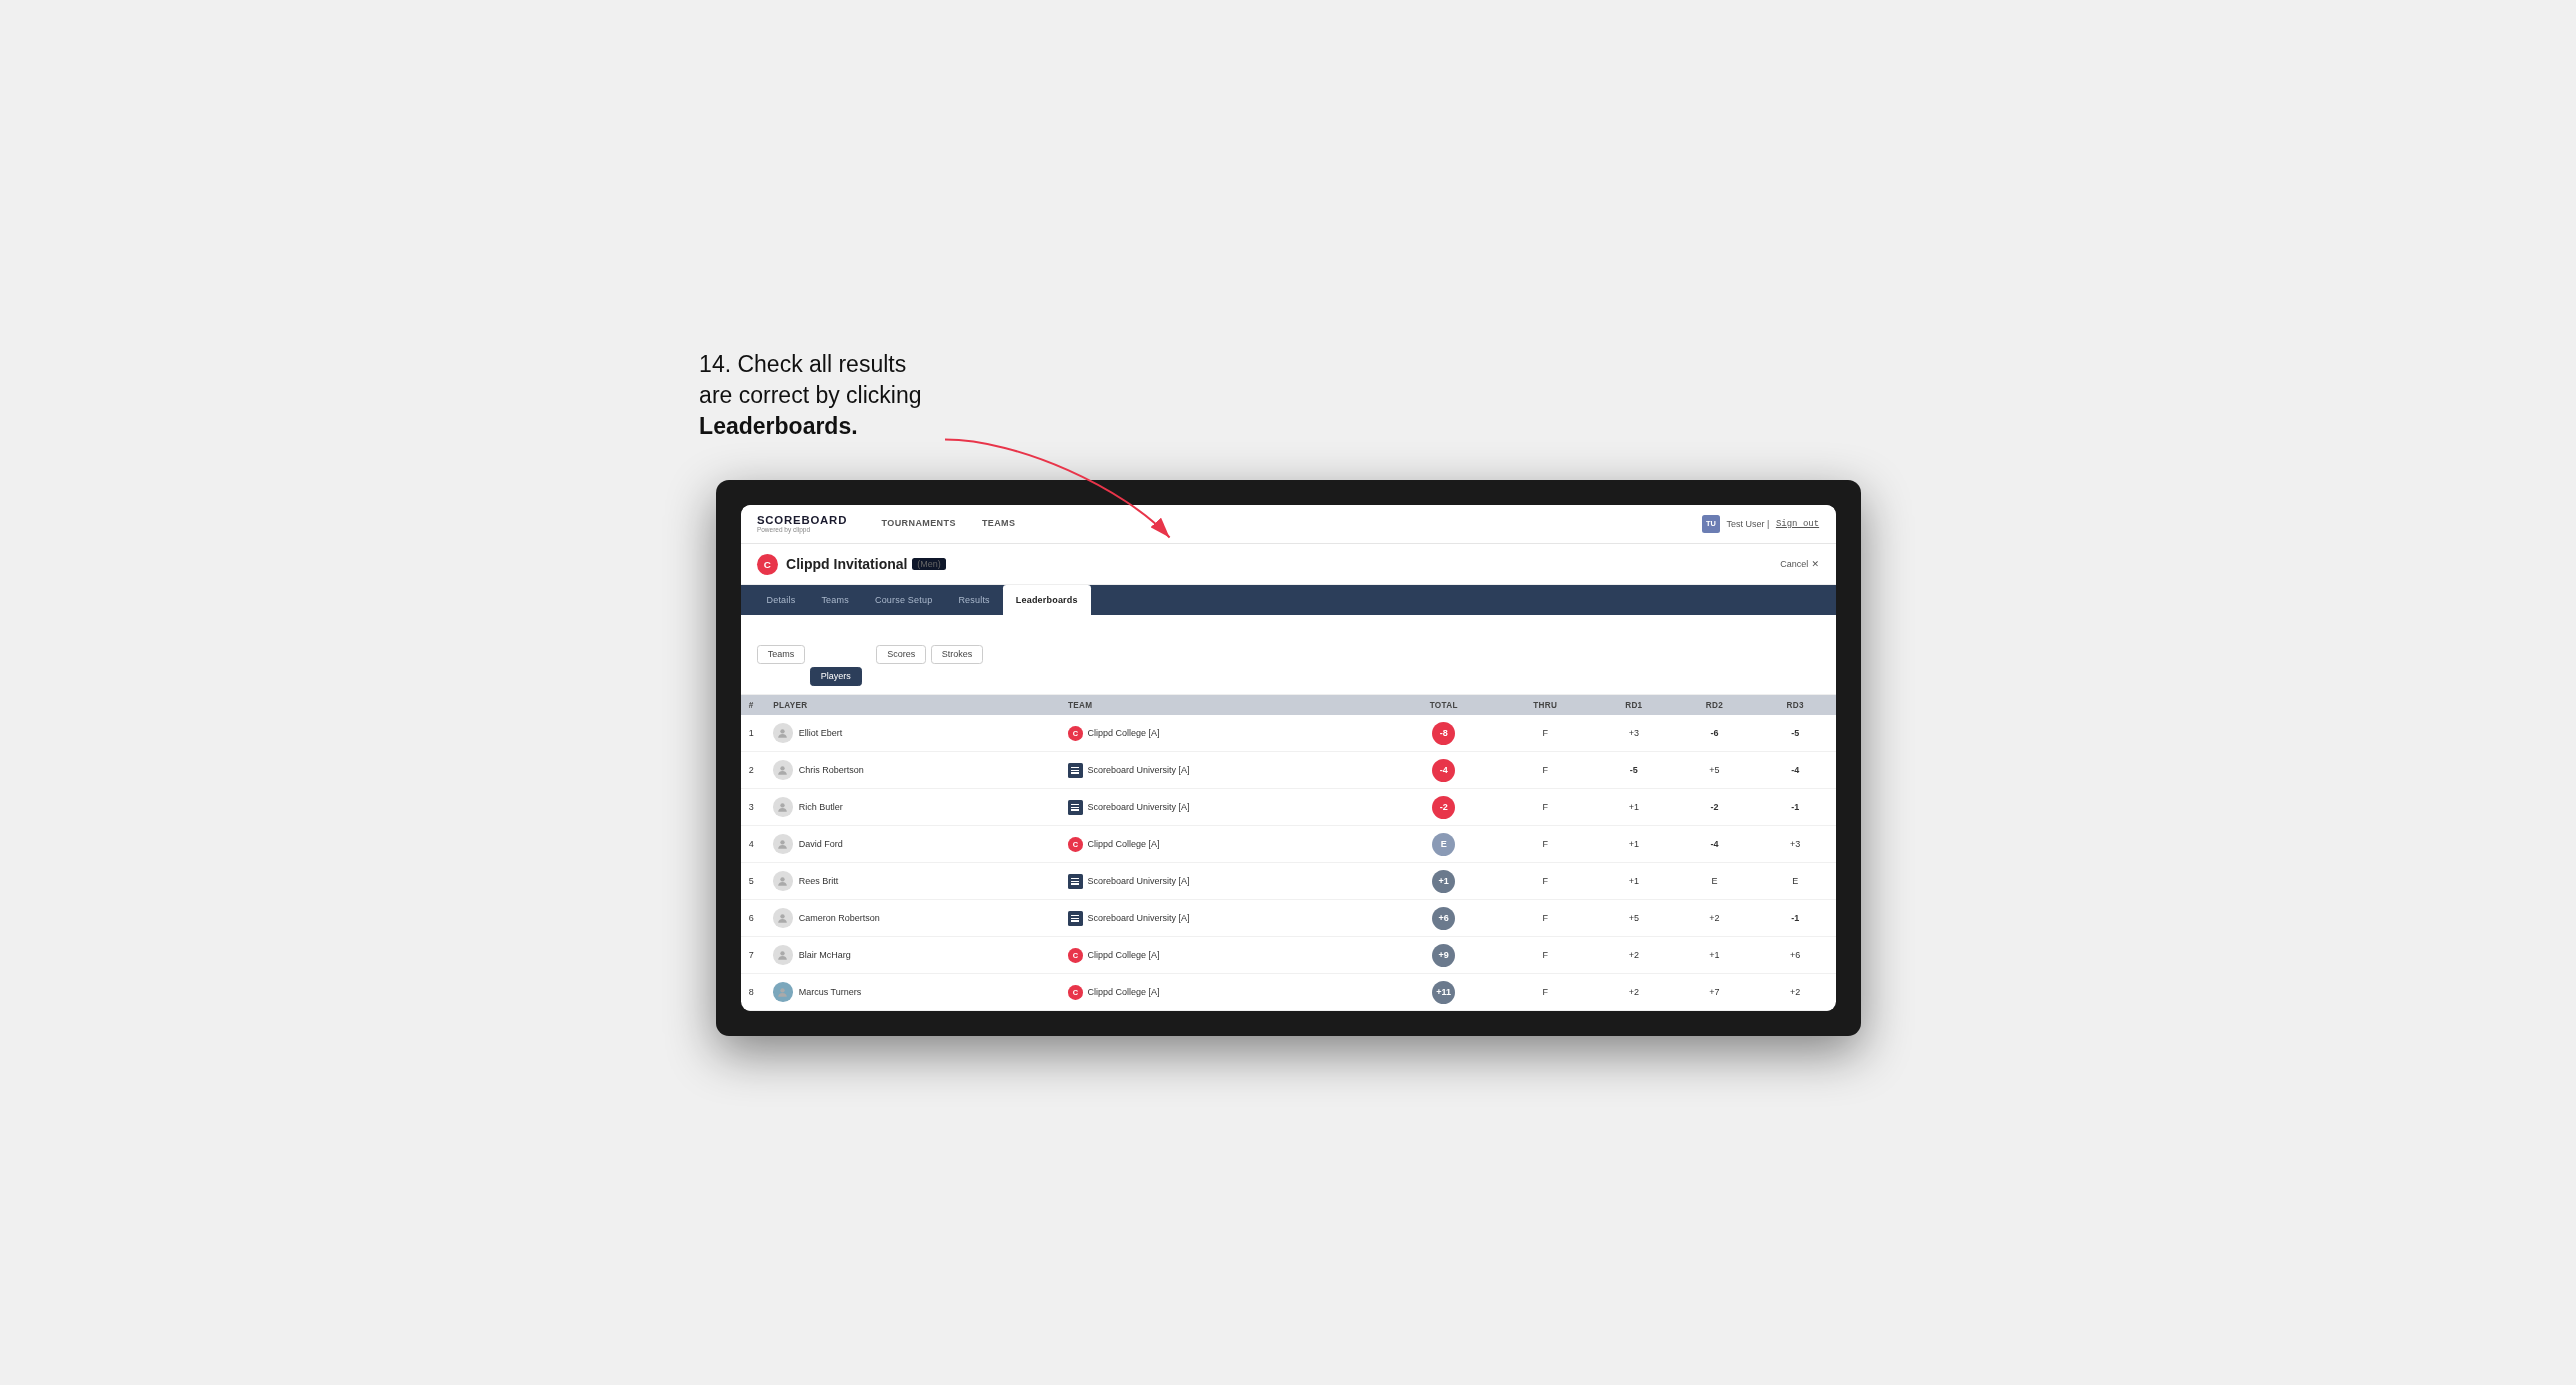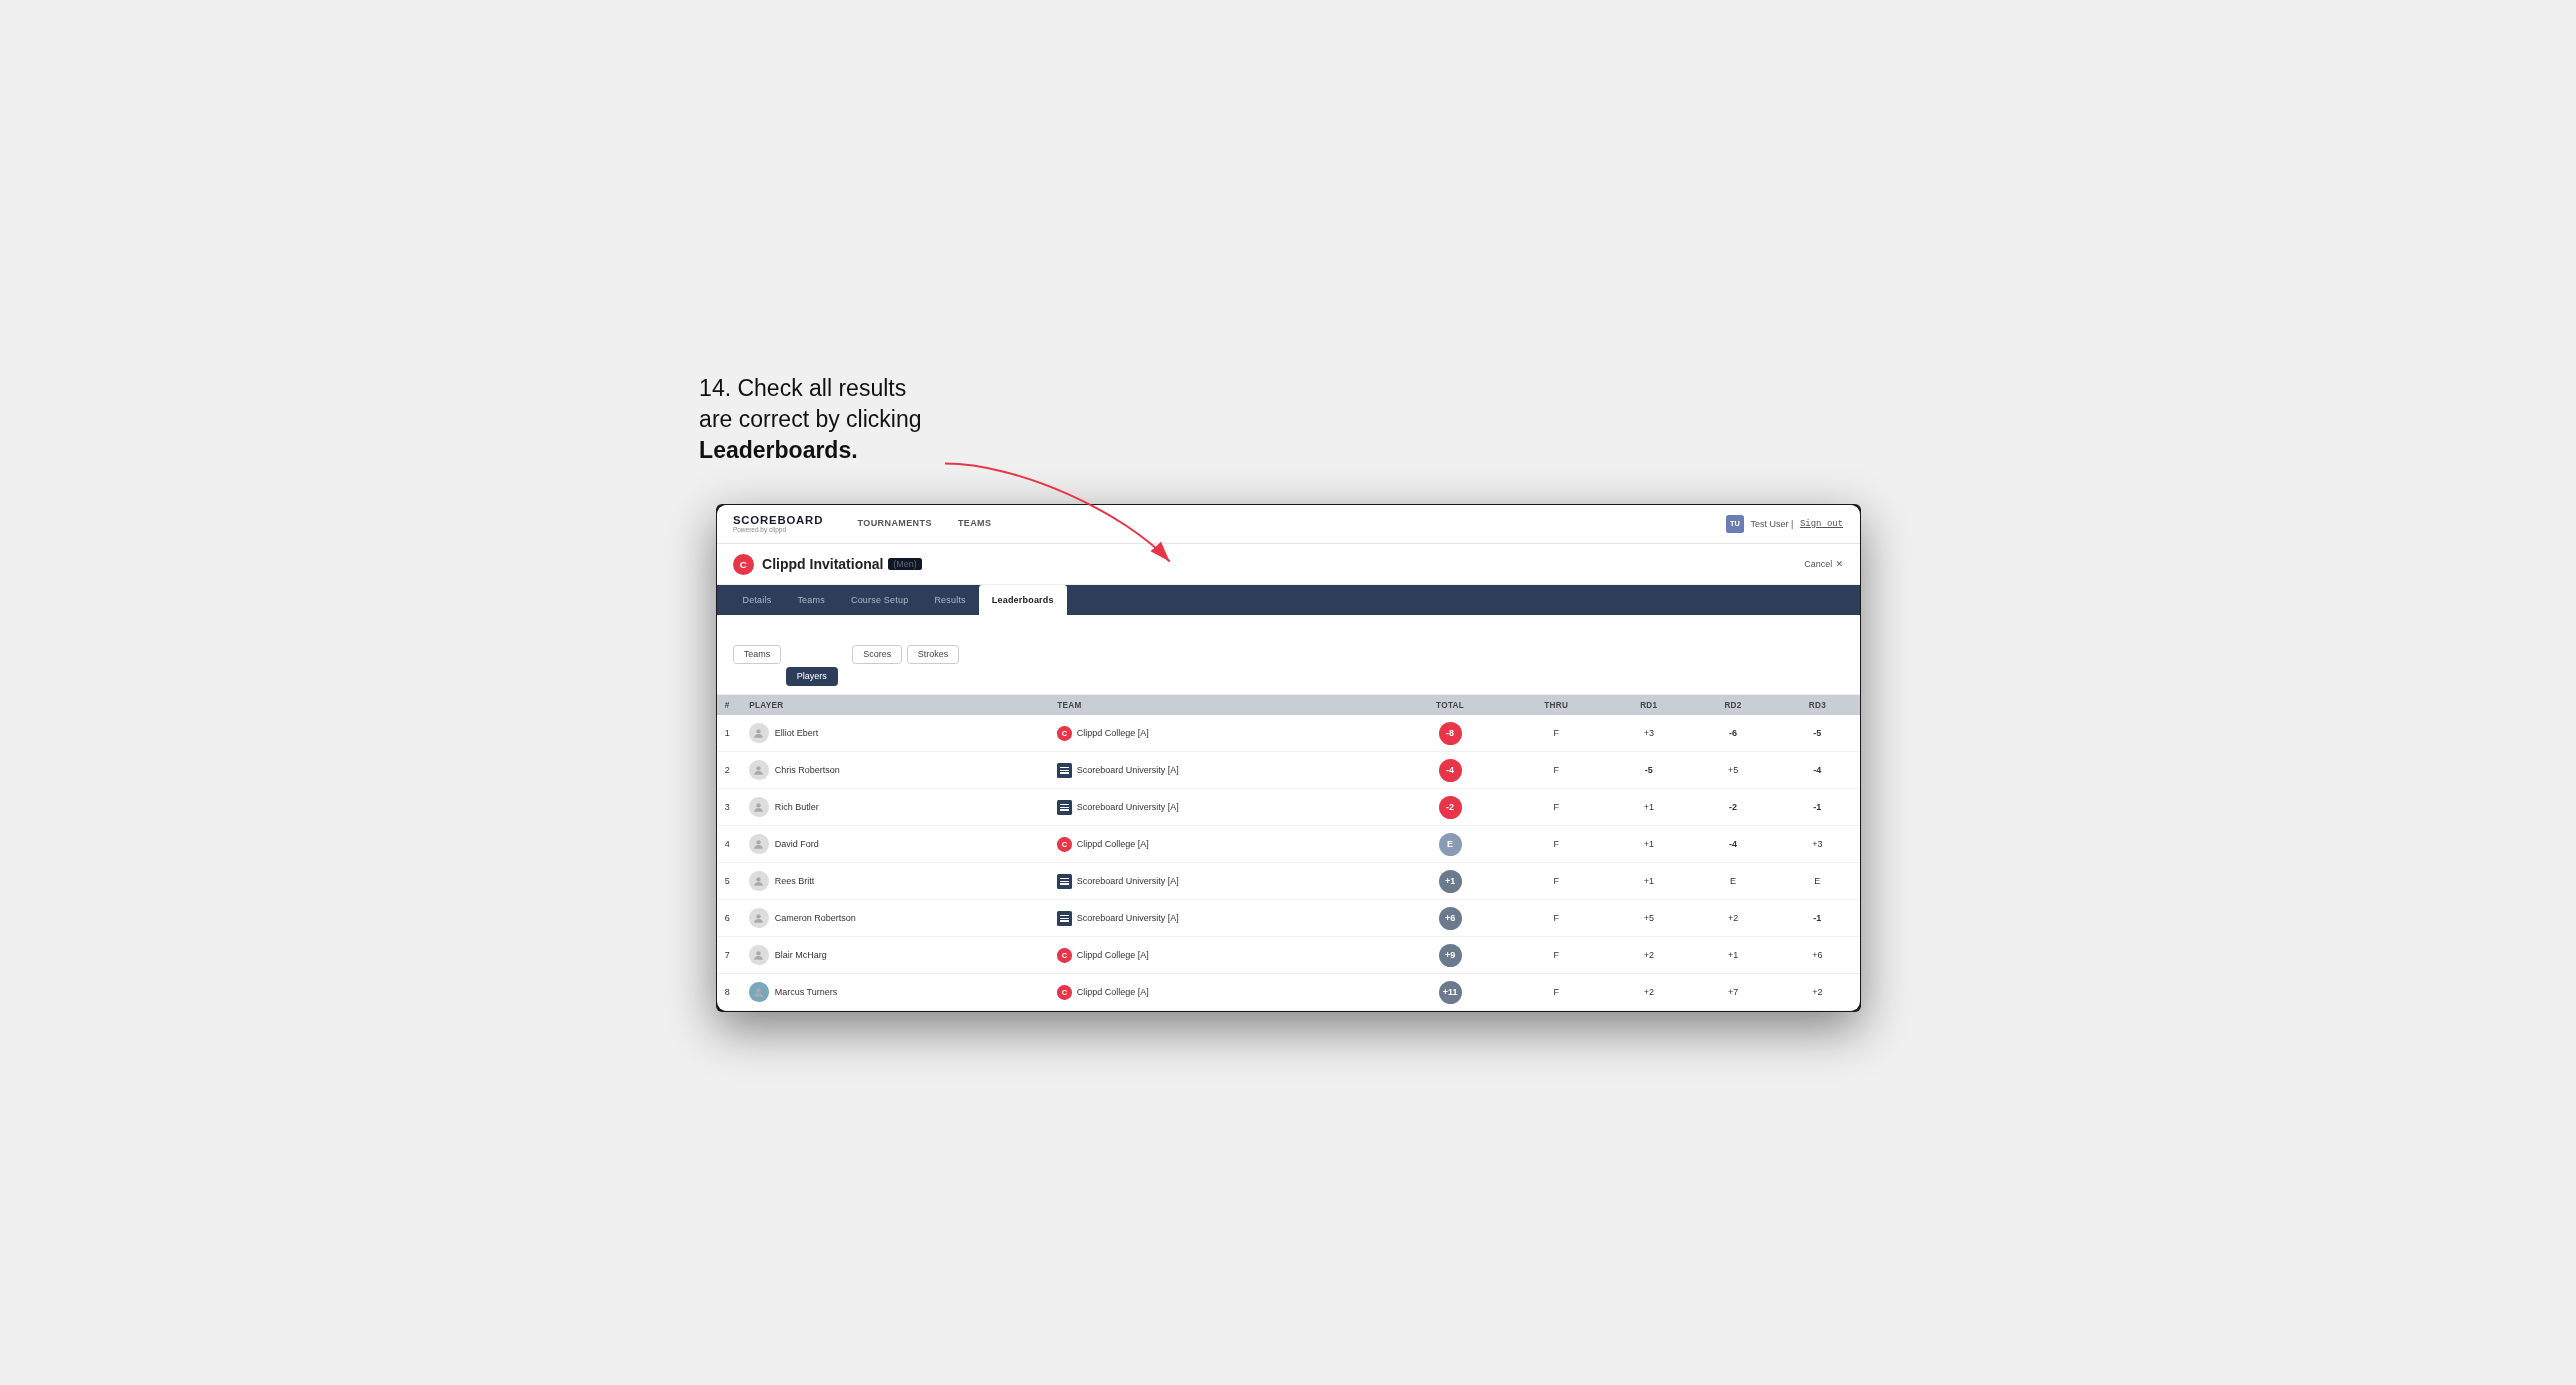--- a/index.html
+++ b/index.html
@@ -34,22 +34,22 @@
     .arrow-svg {
       position: absolute;
       top: 74px;
       left: 180px;
       z-index: 10;
       pointer-events: none;
     }
 
     .tablet-frame {
       background: #1a1a1a;
-      border-radius: 6px;
-      padding: 1px;
+      border-radius: 13px;
+      padding: 25px;
       box-shadow: 0 16.4px 49px rgba(0,0,0,0.45);
       margin-top: 131px;
     }
 
     .tablet-screen {
       background: #fff;
       border-radius: 9.8px;
       overflow: hidden;
     }
 

